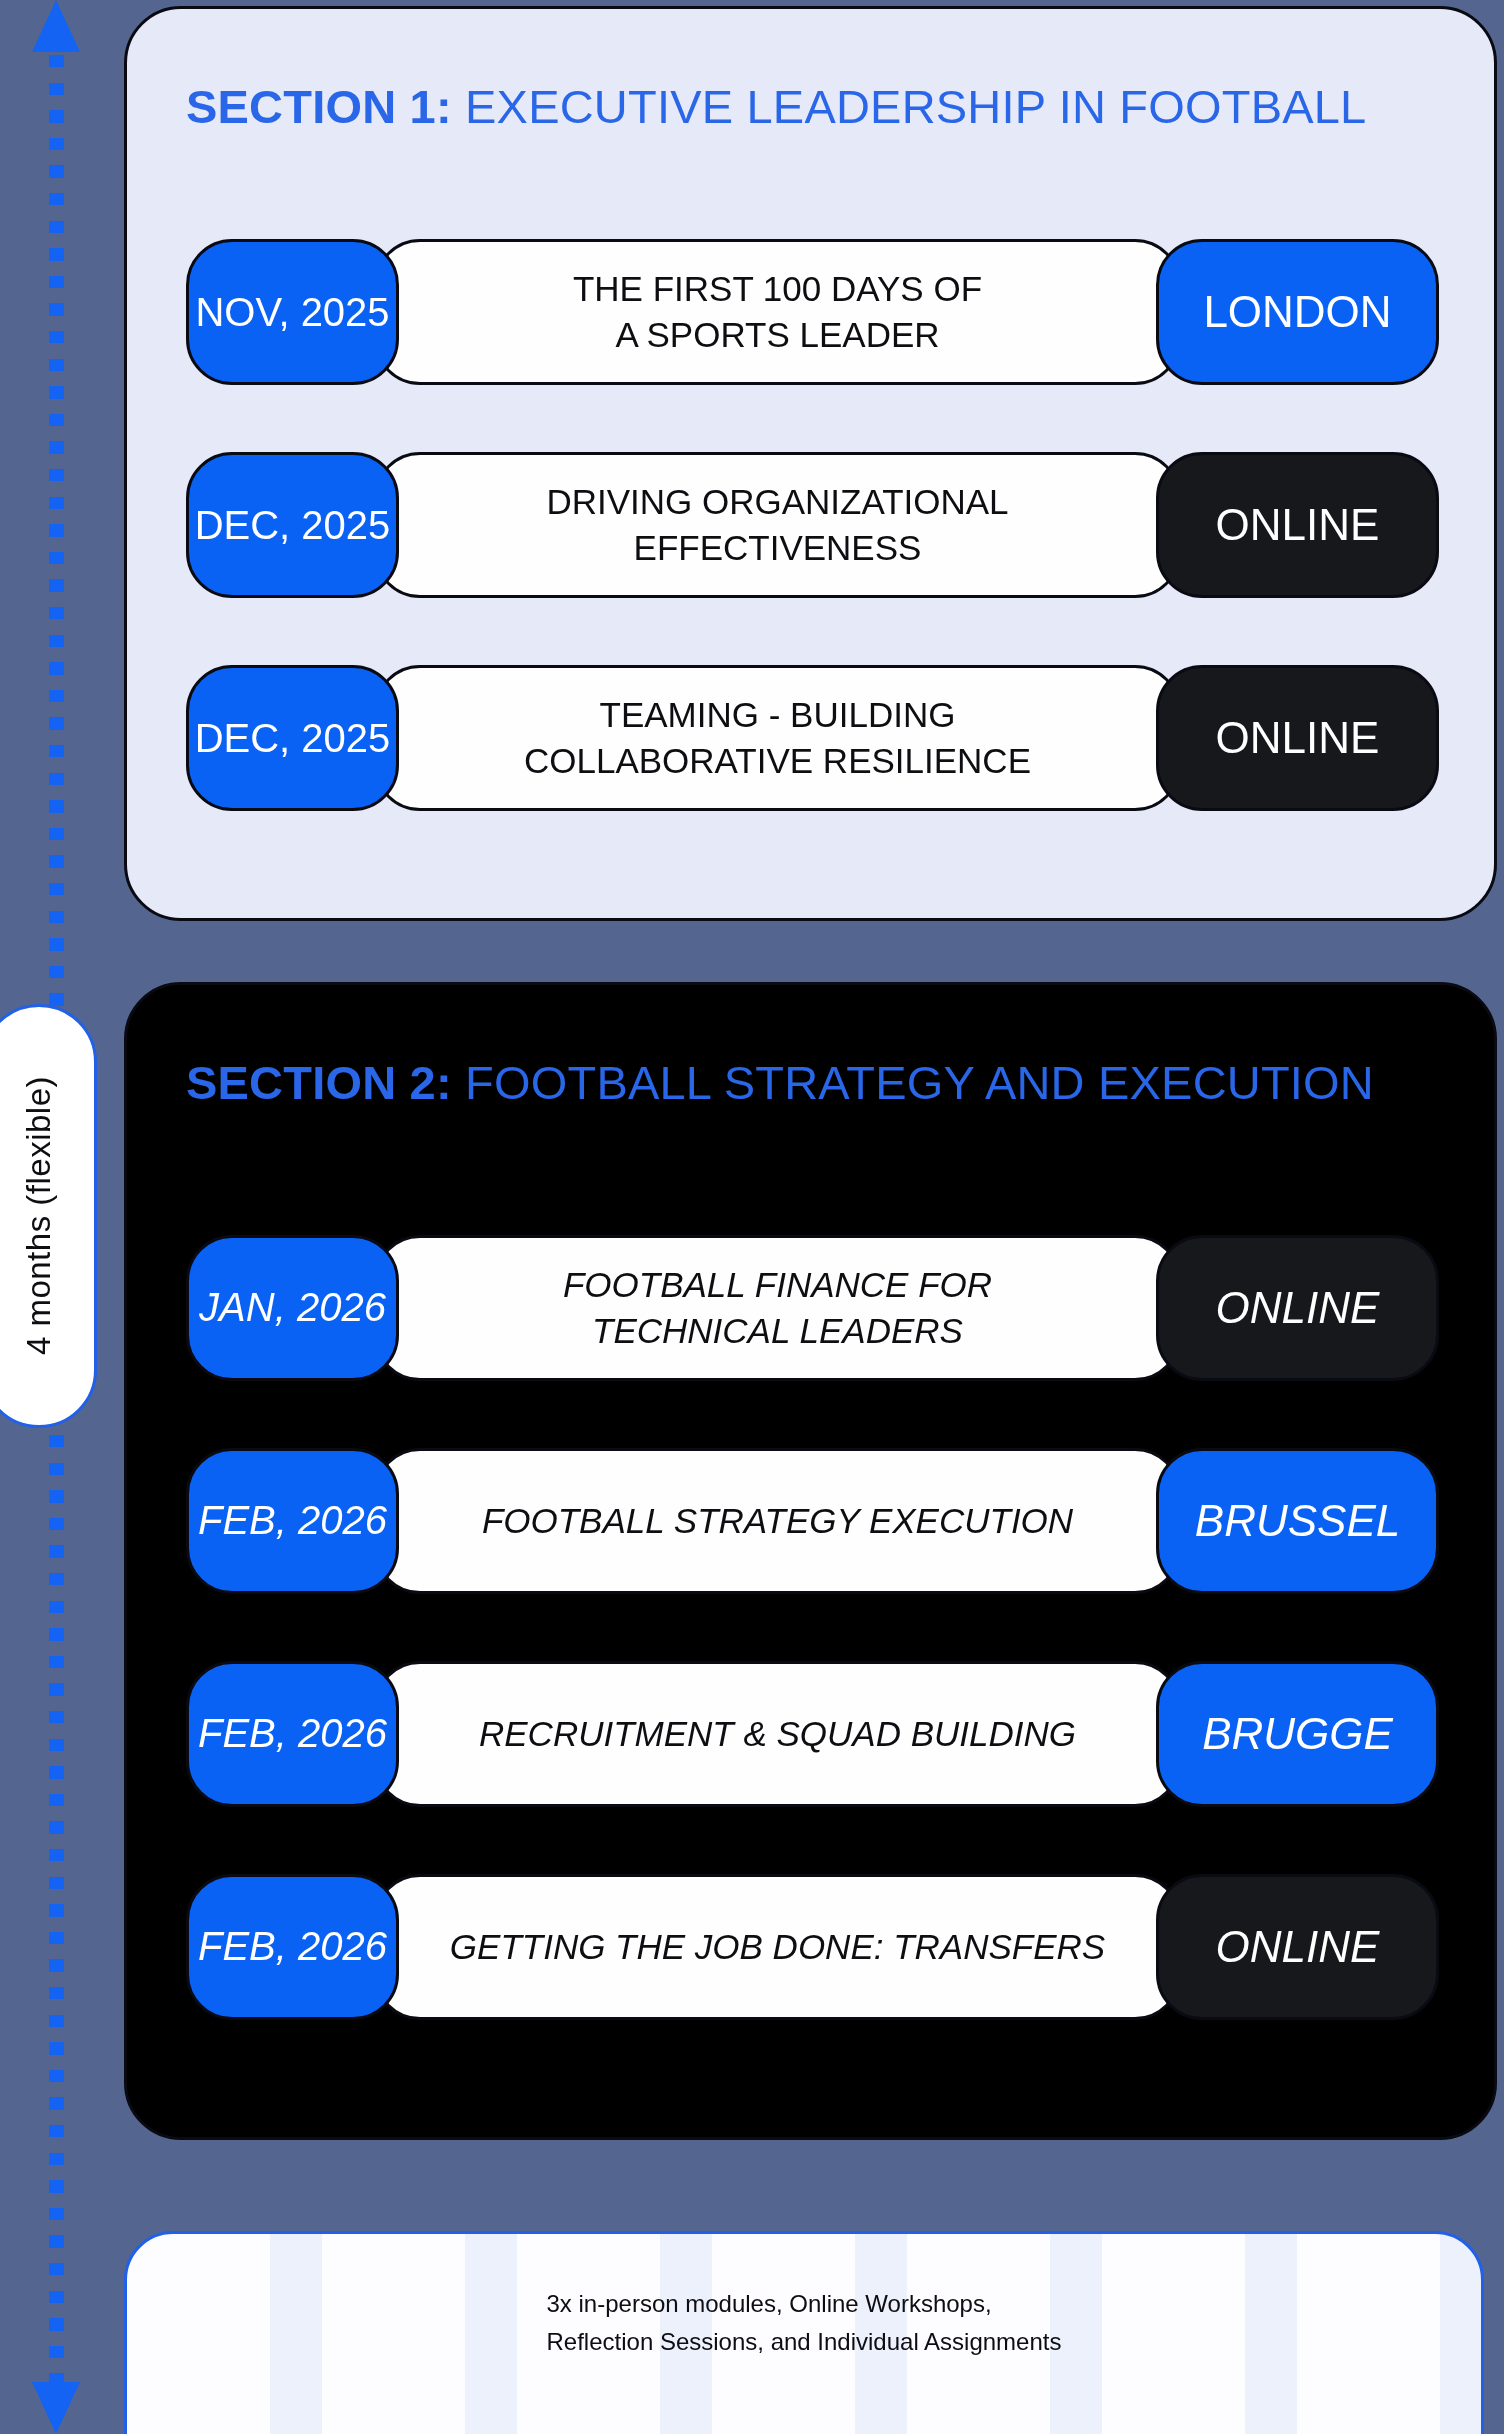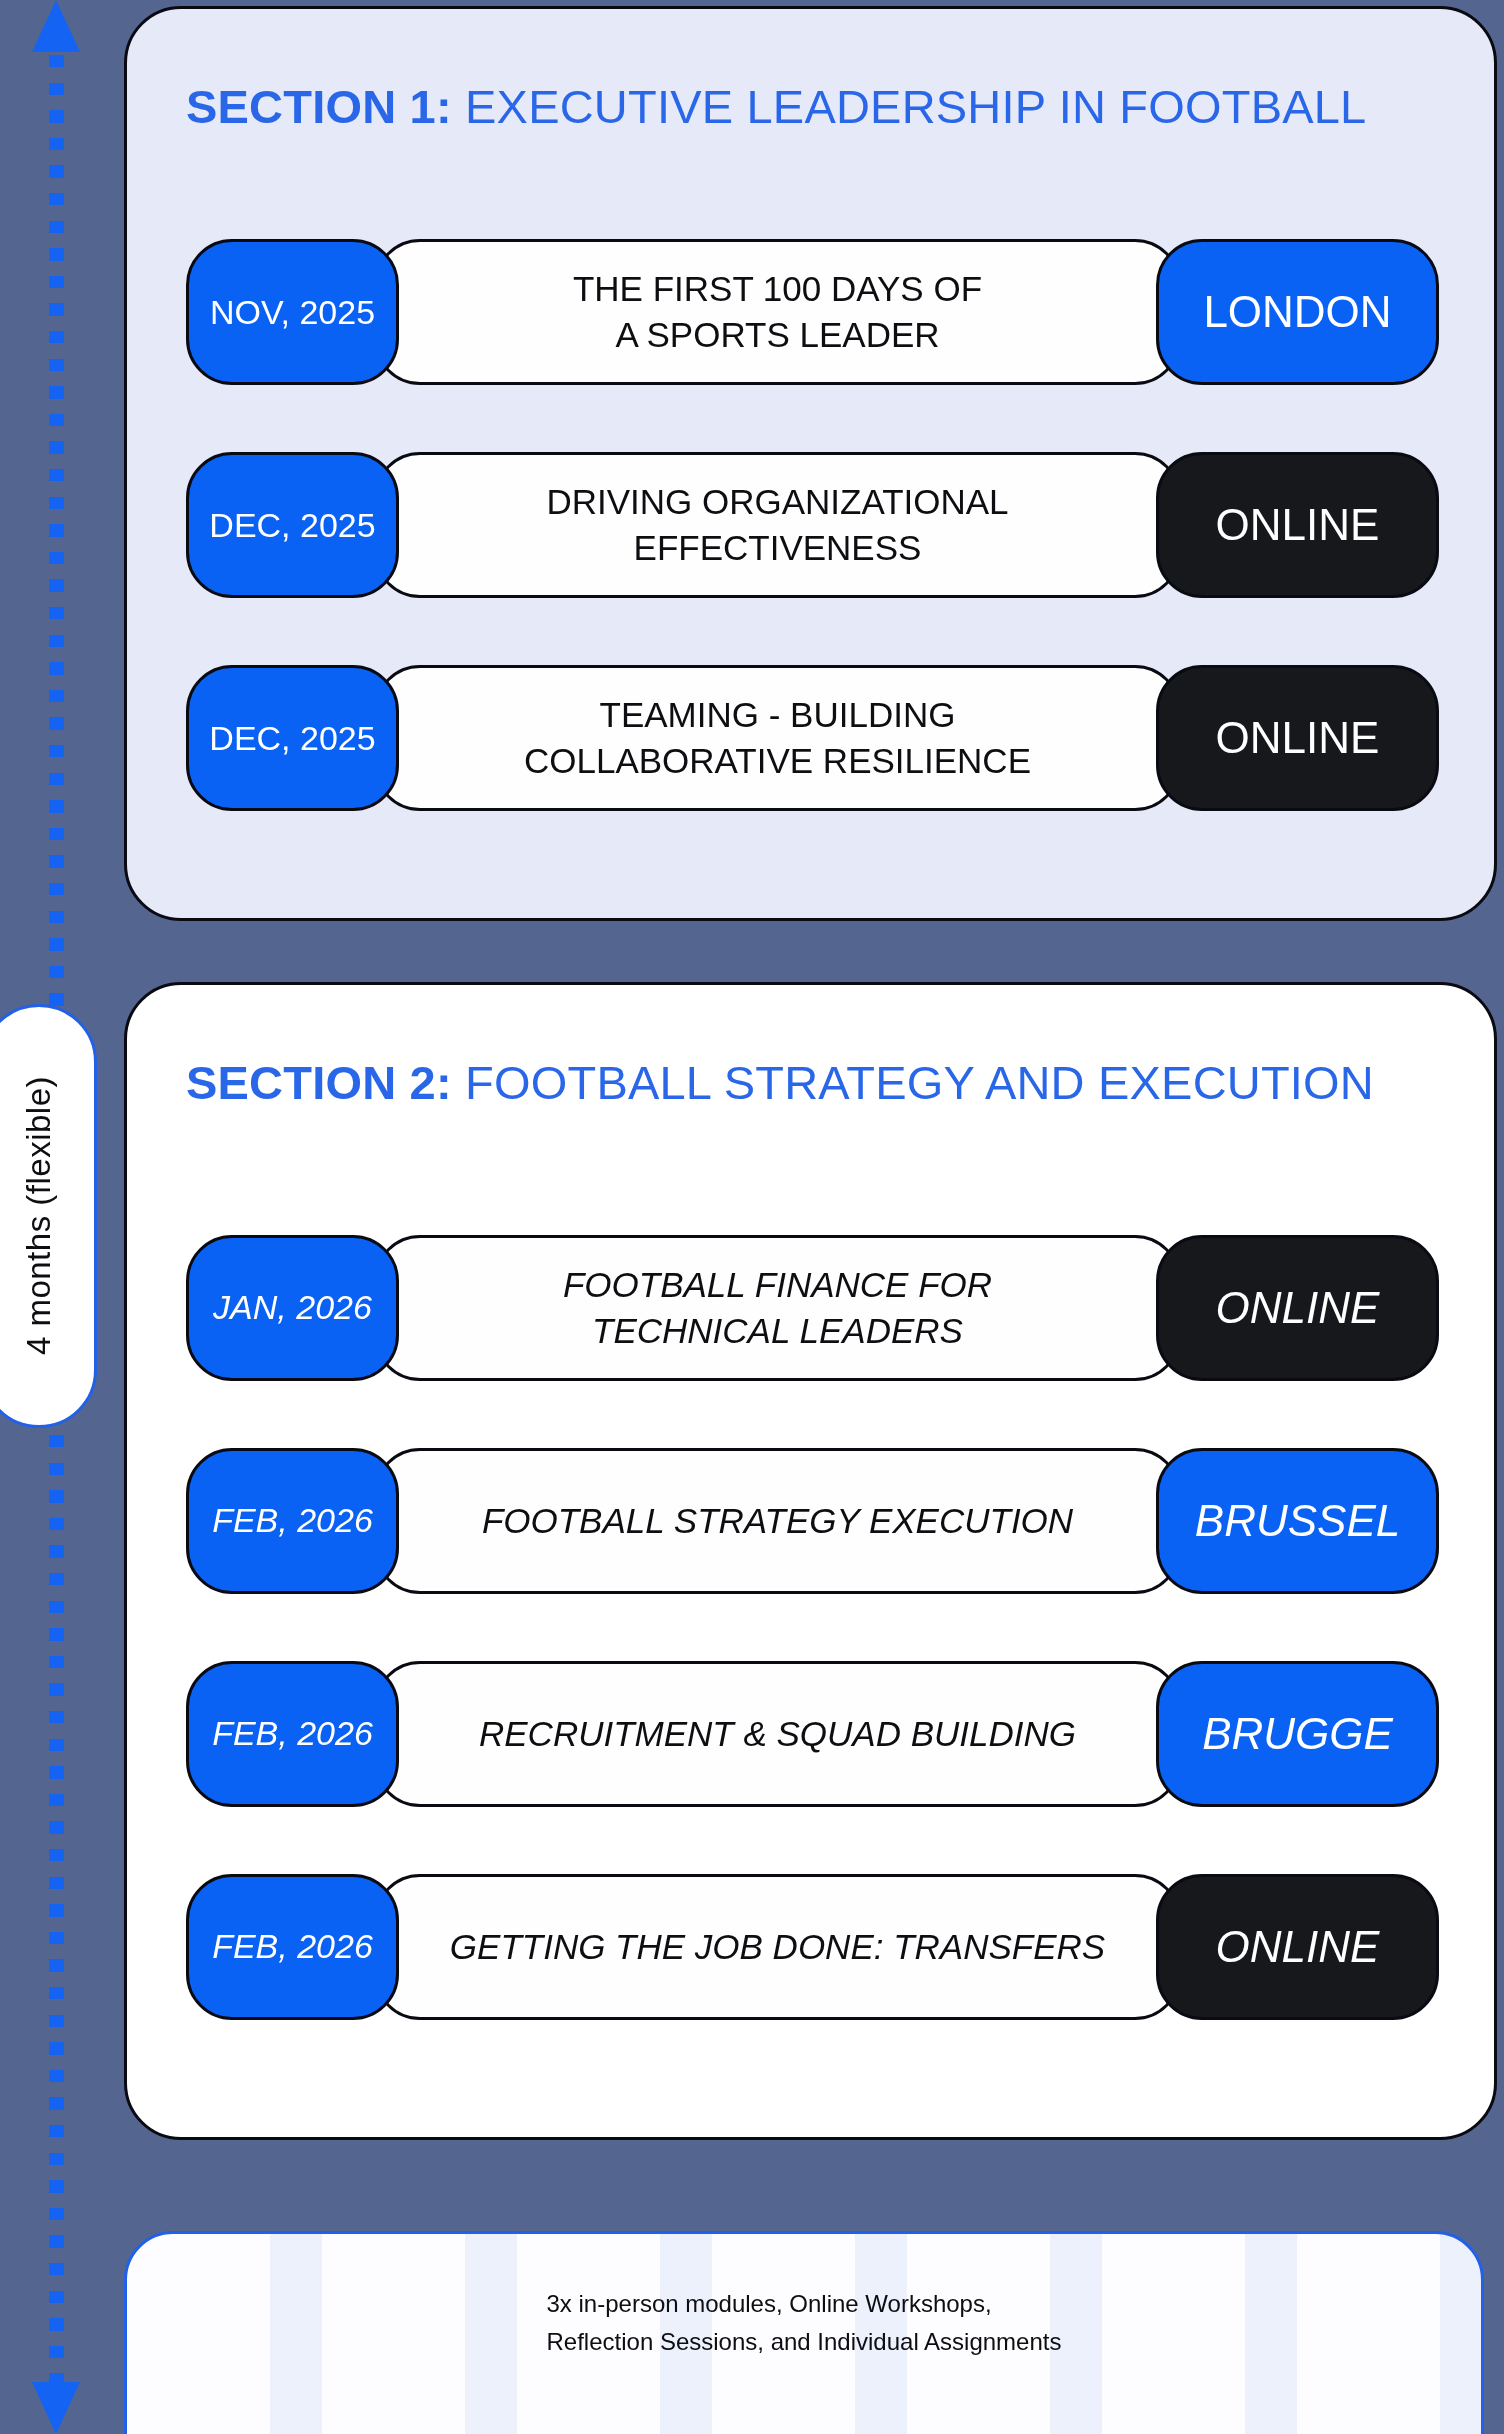--- a/index.html
+++ b/index.html
@@ -37,41 +37,41 @@
     writing-mode:vertical-rl; transform:rotate(180deg);
     font-size:33px; color:#0D0D12; letter-spacing:0.5px;
   }
 
   
   .card {
     position:absolute; left:124px; width:1373px;
     border:3.8px solid #0A0A12; border-radius:57px; z-index:2;
   }
   .card.s1 { top:5.7px;    height:915px;  background:#E6EAF8; }
-  .card.s2 { top:982px; height:1158px; background:#ffffff; }
+  .card.s2 { top:982px; height:1158px; background:#000000; }
 
   .card-header {
     margin:72px 38px 0 59px;
     font-size:47px; line-height:1.1; color:#2966E8;
     letter-spacing:0.2px; white-space:nowrap;
   }
   .card-header .hdr-label { font-weight:700; margin-right:13.3px; }
 
   .rows { display:flex; flex-direction:column; gap:67px; margin:0 55px 0 59px; }
   .s1 .rows { margin-top:107px; }
   .s2 .rows { margin-top:126px;font-style:italic; }
 
   .row { display:flex; height:146px; position:relative; }
   .pill {
     border:3.8px solid #0A0A12; border-radius:46px;
     display:flex; align-items:center; justify-content:center;
   }
   .pill.date {
     flex:none; width:213px; background:#0A62F5; color:#FFFFFF;
-    font-size:34px; z-index:2; position:relative;
+    font-size:40px; z-index:2; position:relative;
   }
   .pill.mid {
     flex:1; background:#FEFEFE; margin:0 -25px; z-index:1; position:relative;
     color:#0E0E12; font-size:35px; text-align:center;
     white-space:pre-line; line-height:1.32; padding:14px 38px;
   }
   .pill.loc {
     flex:none; width:283px; color:#FFFFFF; font-size:44px;
     z-index:2; position:relative;
   }

